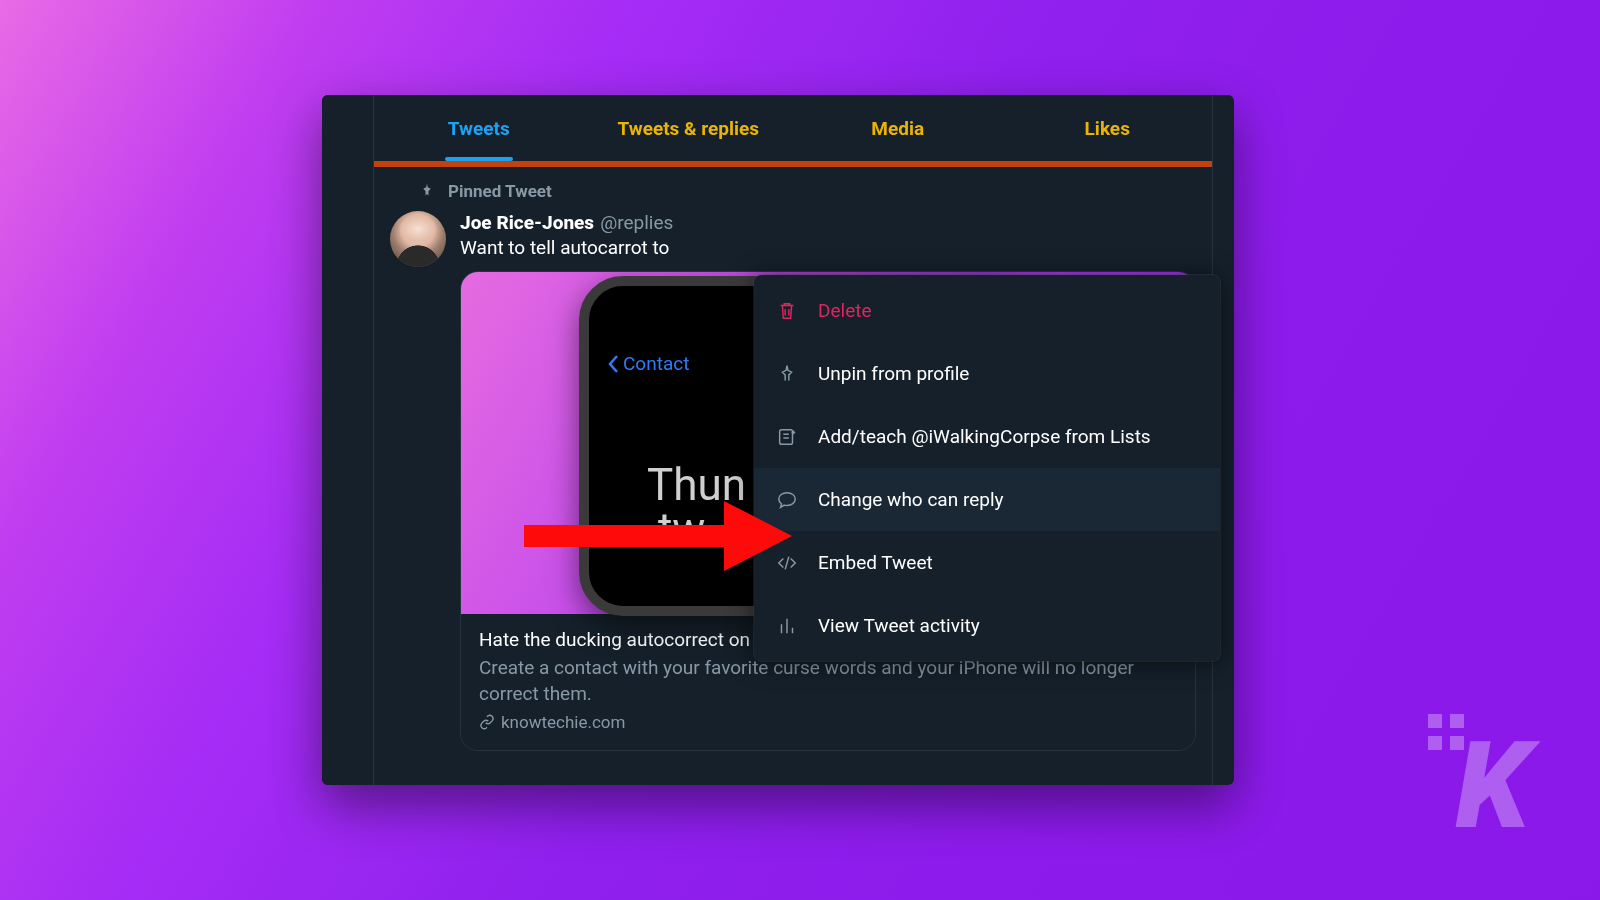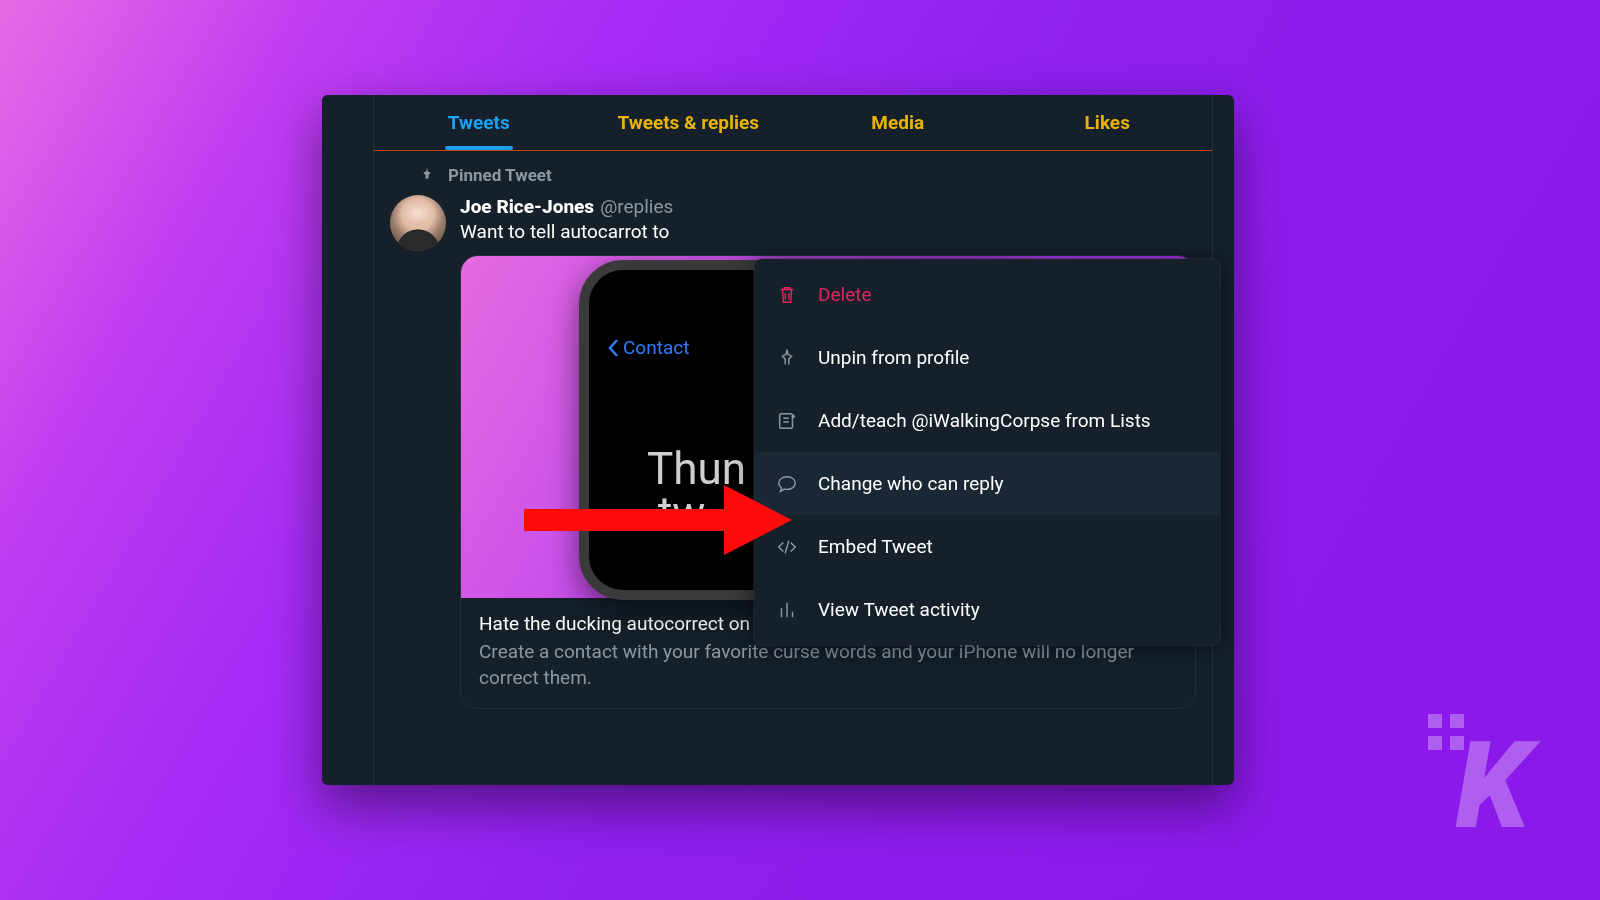--- a/index.html
+++ b/index.html
@@ -19,21 +19,21 @@
       height: 690px;
       background: #15202b;
       box-shadow: 0 20px 50px rgba(0,0,0,0.45);
       border-radius: 6px;
       overflow: hidden;
       display: flex;
     }
     .side-rail { width: 52px; background: #15202b; border-right: 1px solid #253341; }
     .main { flex: 1; display: flex; flex-direction: column; min-width: 0; }
     .right-rail { width: 22px; border-left: 1px solid #253341; }
-    .tabs { display: flex; height: 56px; border-bottom: 1px solid #c2410c; }
+    .tabs { display: flex; height: 72px; border-bottom: 6px solid #c2410c; }
     .tab { flex: 1; display: flex; align-items: center; justify-content: center; font-size: 19px; font-weight: 700; color: #eab308; cursor: pointer; position: relative; }
     .tab.active { color: #1da1f2; }
     .tab.active::after { content: ""; position: absolute; bottom: 0; height: 4px; width: 68px; background: #1da1f2; border-radius: 2px; }
     .feed { padding: 0 16px; flex: 1; position: relative; }
     .pinned-row { display: flex; align-items: center; gap: 12px; color: #8899a6; font-weight: 700; font-size: 17px; padding: 14px 0 6px 56px; }
     .pin-ic { width: 18px; height: 18px; fill: #8899a6; margin-left: -28px; }
     .tweet { display: flex; gap: 14px; padding-top: 4px; }
     .avatar { width: 56px; height: 56px; border-radius: 50%; background: radial-gradient(circle at 50% 35%, #f0d6c8 0%, #e0b8a3 35%, #9c7e6d 55%, #6a5549 80%); flex-shrink: 0; position: relative; overflow: hidden; }
     .avatar::after { content: ""; position: absolute; inset: 0; background: radial-gradient(ellipse 48% 36% at 50% 32%, #f6e0d4 0%, #e3bca7 60%, transparent 70%), radial-gradient(circle at 50% 100%, #2a2a2a 0%, #2a2a2a 34%, transparent 35%); }
     .content { flex: 1; min-width: 0; }
@@ -103,20 +103,26 @@
                 </div>
                 <div class="ptitle">
                   <span>Thun</span><br>
                   &nbsp;<span>tw</span>
                 </div>
               </div>
             </div>
             <div class="card-body">
               <div class="card-title">Hate the ducking autocorrect on your iOS device? Here's how to teach ...</div>
               <div class="card-desc">Create a contact with your favorite curse words and your iPhone will no longer correct them.</div>
+              <div class="card-link">
+                <svg width="16" height="16" viewBox="0 0 24 24" stroke="#8899a6" fill="none" stroke-width="2">
+                    <path d="M10 13a5 5 0 0 0 7 0l3-3a5 5 0 0 0-7-7l-1 1M14 11a5 5 0 0 0-7 0l-3 3a5 5 0 0 0 7 7l1-1"></path>
+                  </svg>
+                <span>knowtechie.com</span>
+              </div>
             </div>
           </div>
         </div>
       </div>
 
       <div class="menu">
         <div class="menu-item danger">
           <svg class="mi-icon" viewBox="0 0 24 24">
               <path d="M5 6h14M9 6V4h6v2M7 6l1 14h8l1-14M10 10v7M14 10v7"></path>
             </svg>

